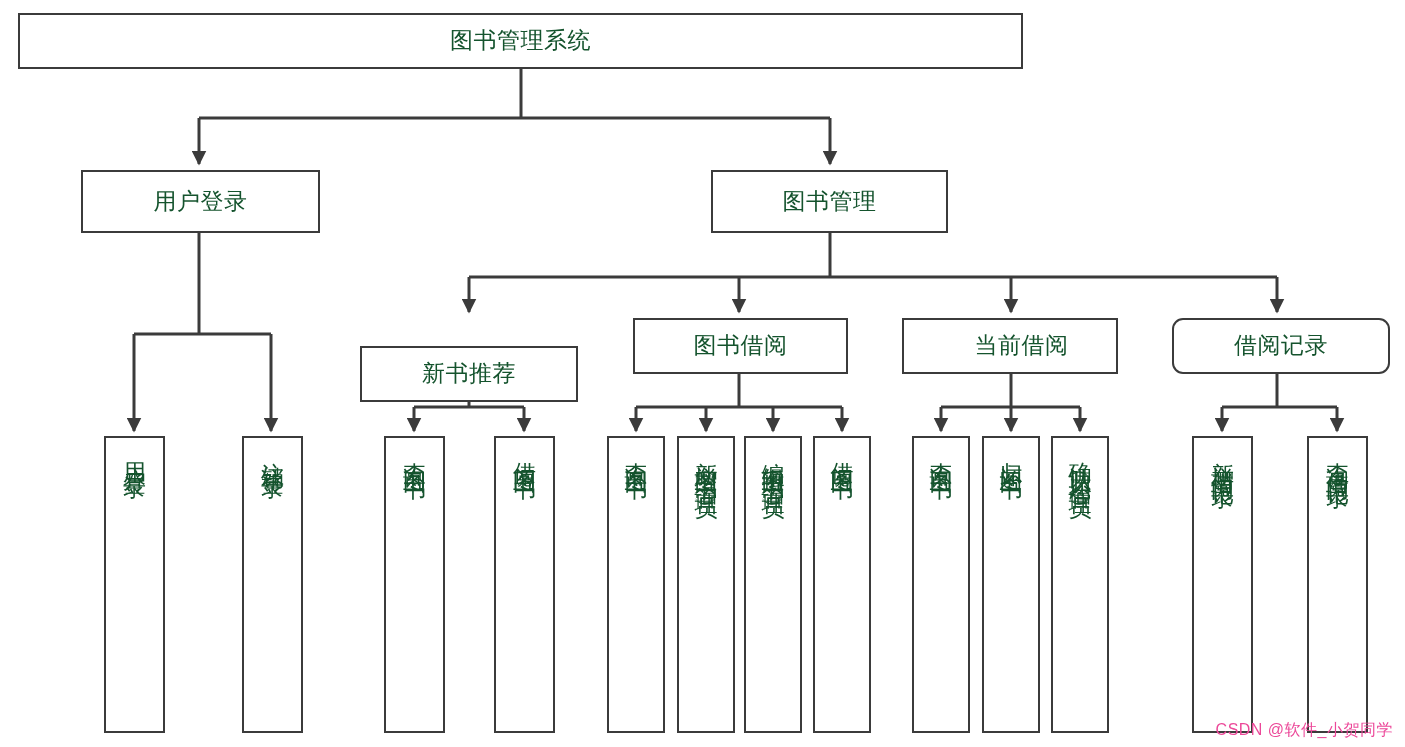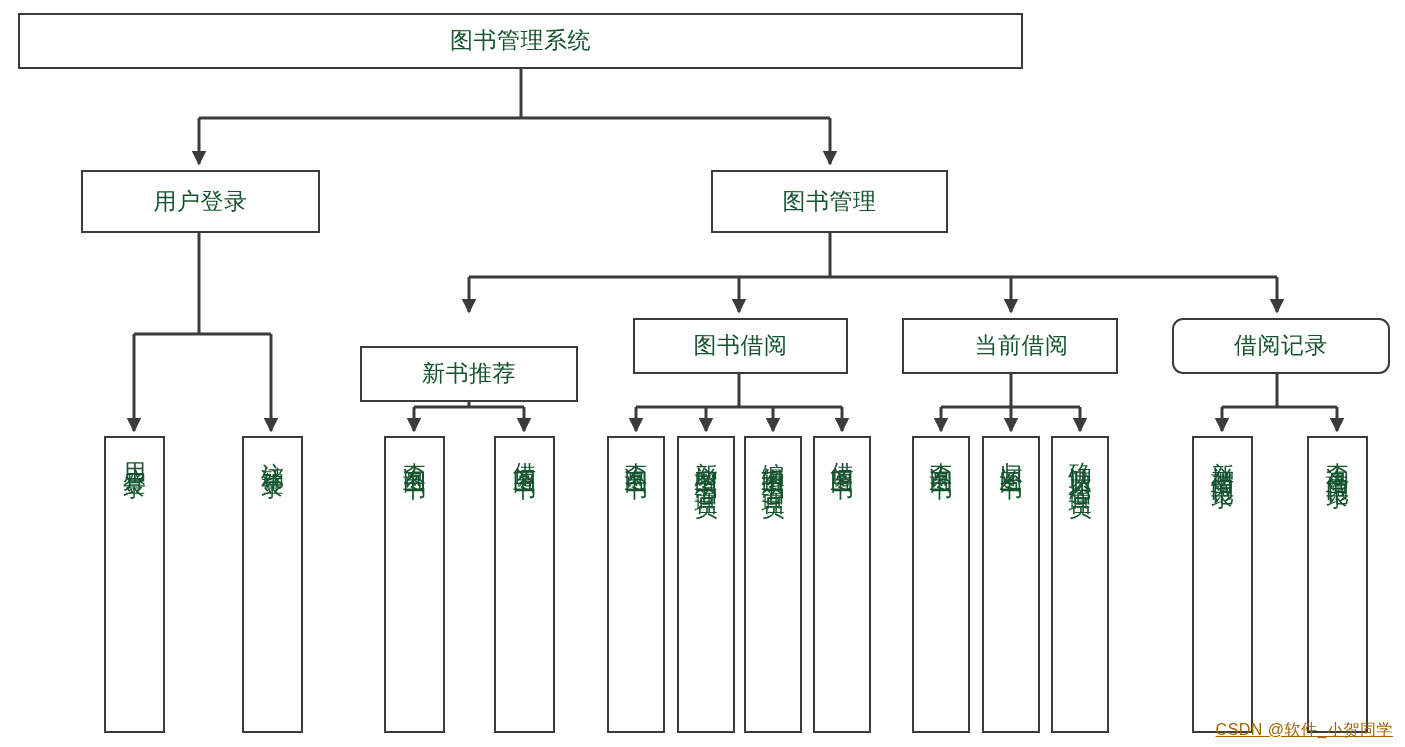--- a/index.html
+++ b/index.html
@@ -64,24 +64,23 @@
     line-height: 1;
     letter-spacing: 5px;
     white-space: pre;
     max-height: 100%;
   }
   #watermark {
     position: absolute;
     right: 12px;
     bottom: 6px;
     font-size: 16px;
-    color: #a16207;
+    color: #ec4899;
     letter-spacing: 0.5px;
     user-select: none;
-    text-decoration: underline;
   }
 </style>
 </head>
 <body>
 
 <div id="diagram-root">
 
   <svg class="connectors" viewBox="0 0 1405 747" xmlns="http://www.w3.org/2000/svg">
     <defs>
       <marker id="arrow" viewBox="0 0 10 10" refX="9" refY="5" markerWidth="5" markerHeight="5" orient="auto-start-reverse">

